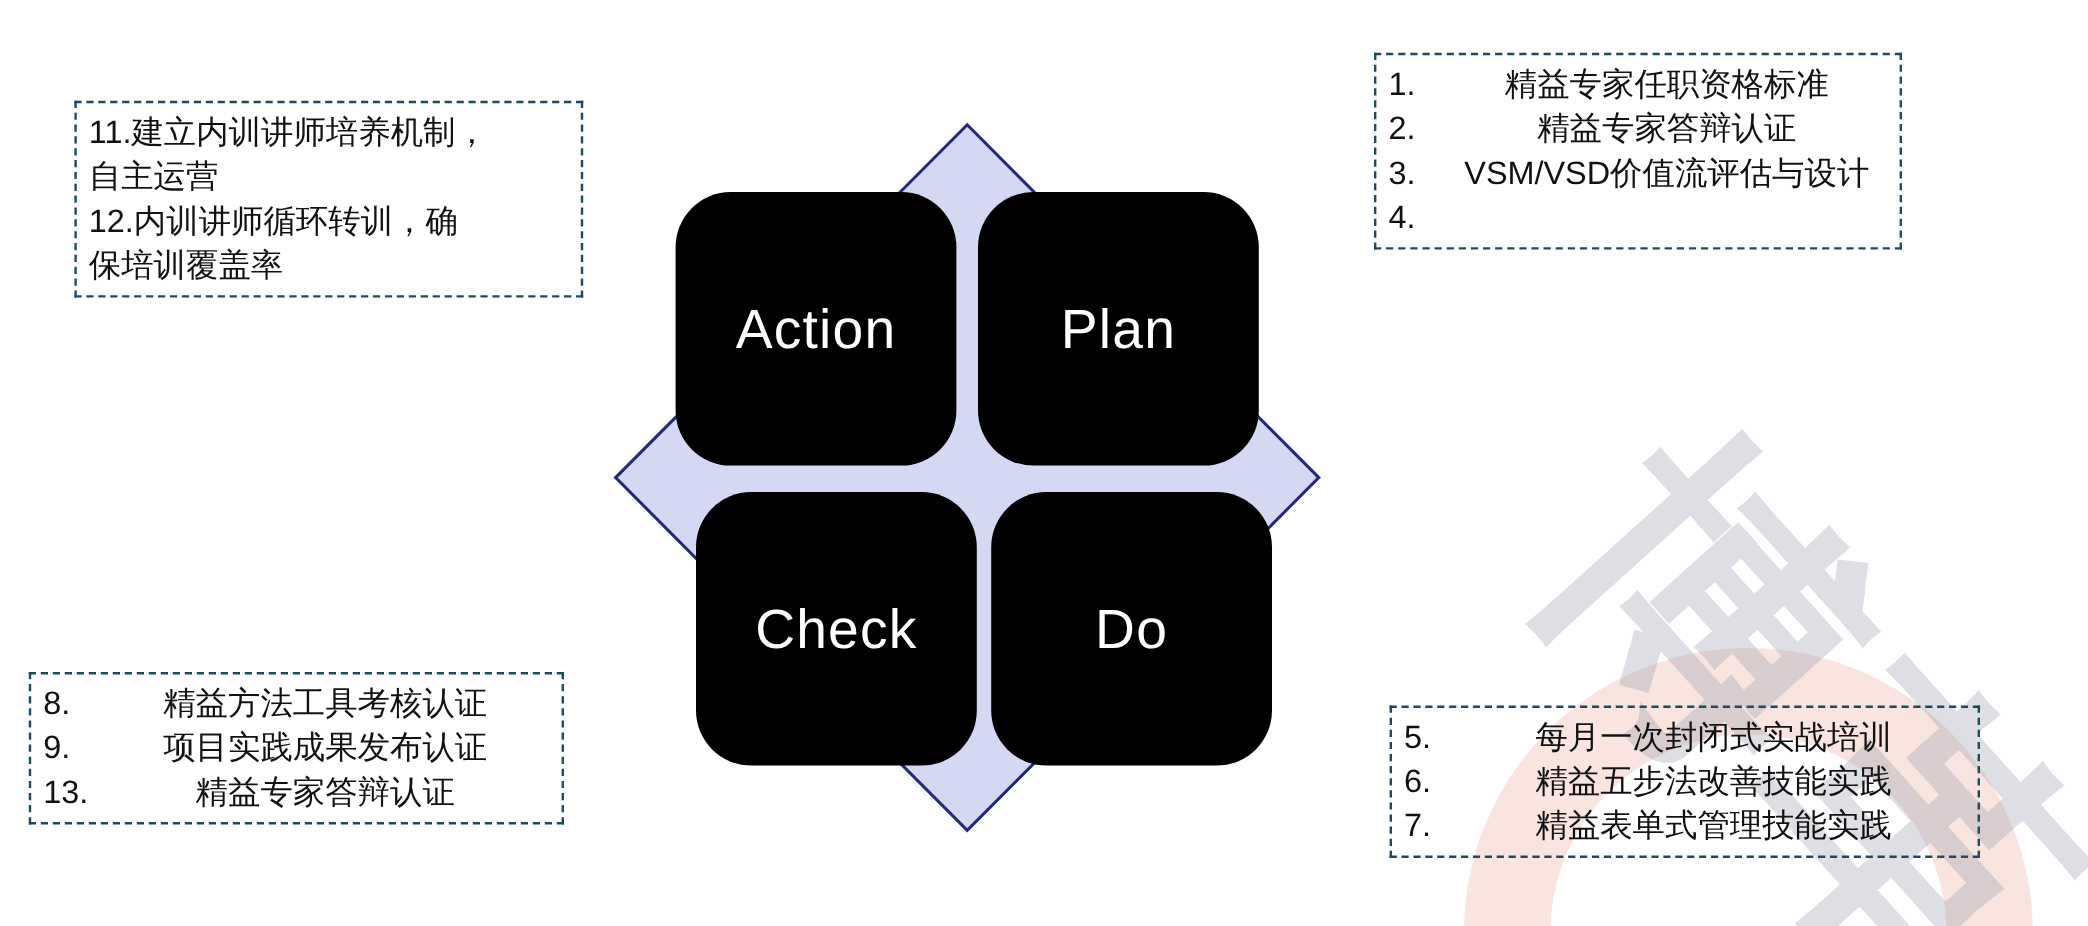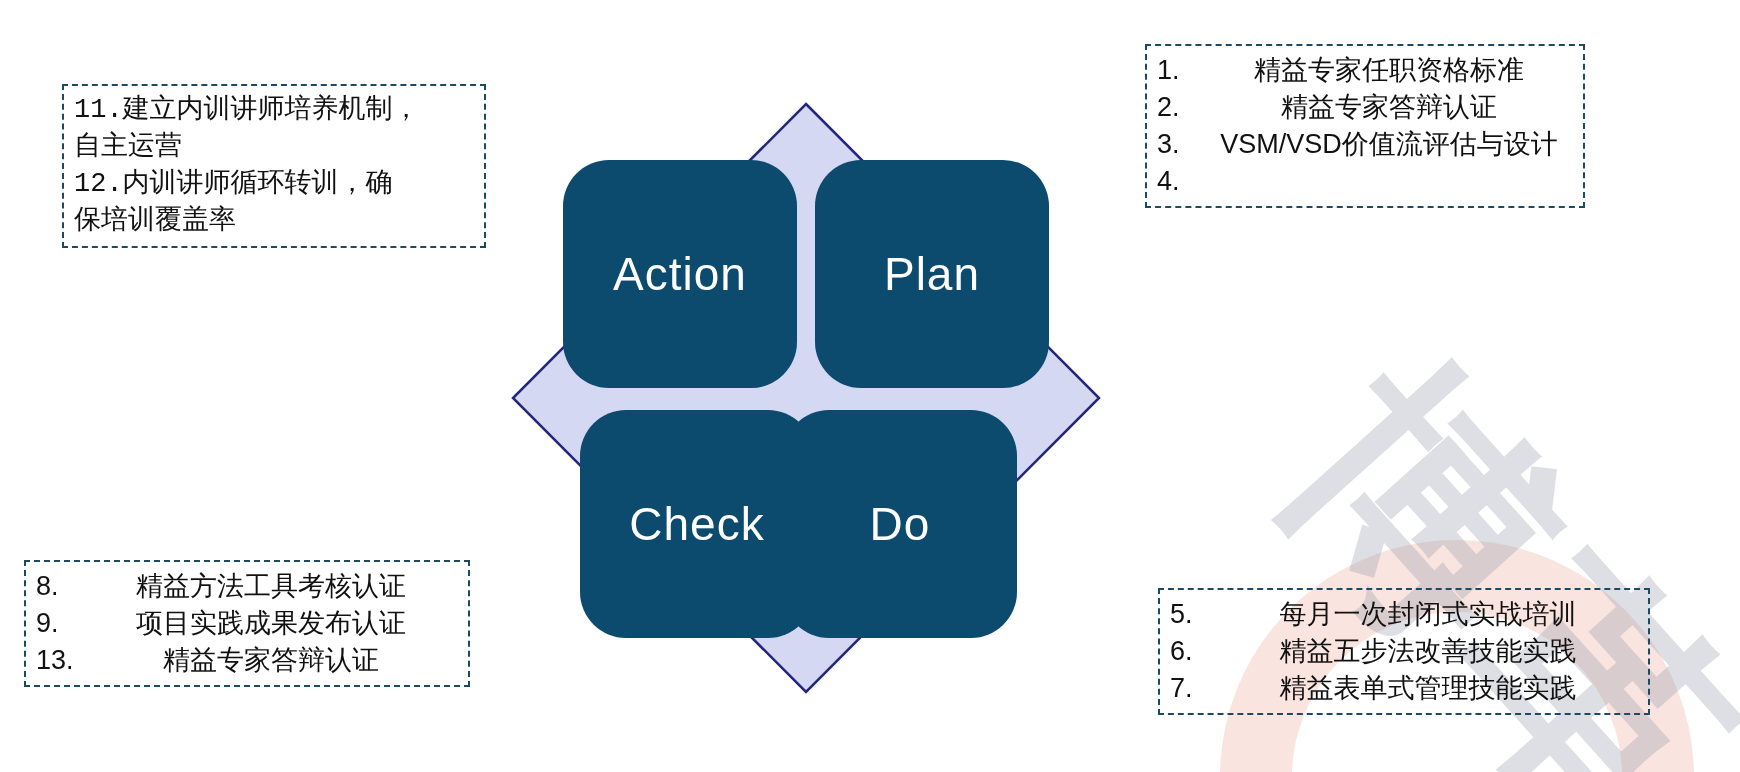--- a/index.html
+++ b/index.html
@@ -28,43 +28,43 @@
     color:rgba(150,155,170,0.32);
     letter-spacing:10px;
   }
 
   
   .diamond-svg{position:absolute;left:0;top:0;z-index:1;}
   .diamond-svg polygon{fill:#d5d8f3;stroke:#23277b;stroke-width:2.5;}
 
   .sq{
     position:absolute;width:234px;height:228px;border-radius:46px;
-    background:#0c4a6e;z-index:2;
+    background:#000000;z-index:2;
     display:flex;align-items:center;justify-content:center;
   }
   .sq span{color:#ffffff;font-size:46px;letter-spacing:1px;}
   .sq.action{left:563px;top:160px;}
   .sq.plan  {left:815px;top:160px;align-items:center;}
   .sq.check {left:563px;top:410px;margin-left:17px;}
-  .sq.do    {left:783px;top:410px;text-align:right;}
+  .sq.do    {left:826px;top:410px;text-align:right;}
 
   
   .note{
     position:absolute;z-index:3;background:transparent;
     border:2px dashed #1e4a5f;
     padding:6px 6px 6px 10px;
     font-size:27px;line-height:37px;color:#111111;
     box-sizing:border-box;
   }
   .note .pline{white-space:nowrap;}
   .note .item{display:flex;align-items:flex-start;}
   .note .num{flex:0 0 44px;white-space:nowrap;}
   .note .txt{flex:1 1 auto;word-break:break-all;text-align:center;}
 
-  .note.tl{left:62px;  top:84px;  width:424px;font-family:Liberation Mono, monospace;}
+  .note.tl{left:62px;  top:84px;  width:424px;}
   .note.tr{left:1145px;top:44px;  width:440px;}
   .note.bl{left:24px;  top:560px; width:446px;}
   .note.br{left:1158px;top:588px; width:492px;}
 </style>
 </head>
 <body>
 
 <div id="canvas">
 
   <div class="watermark-clip">

